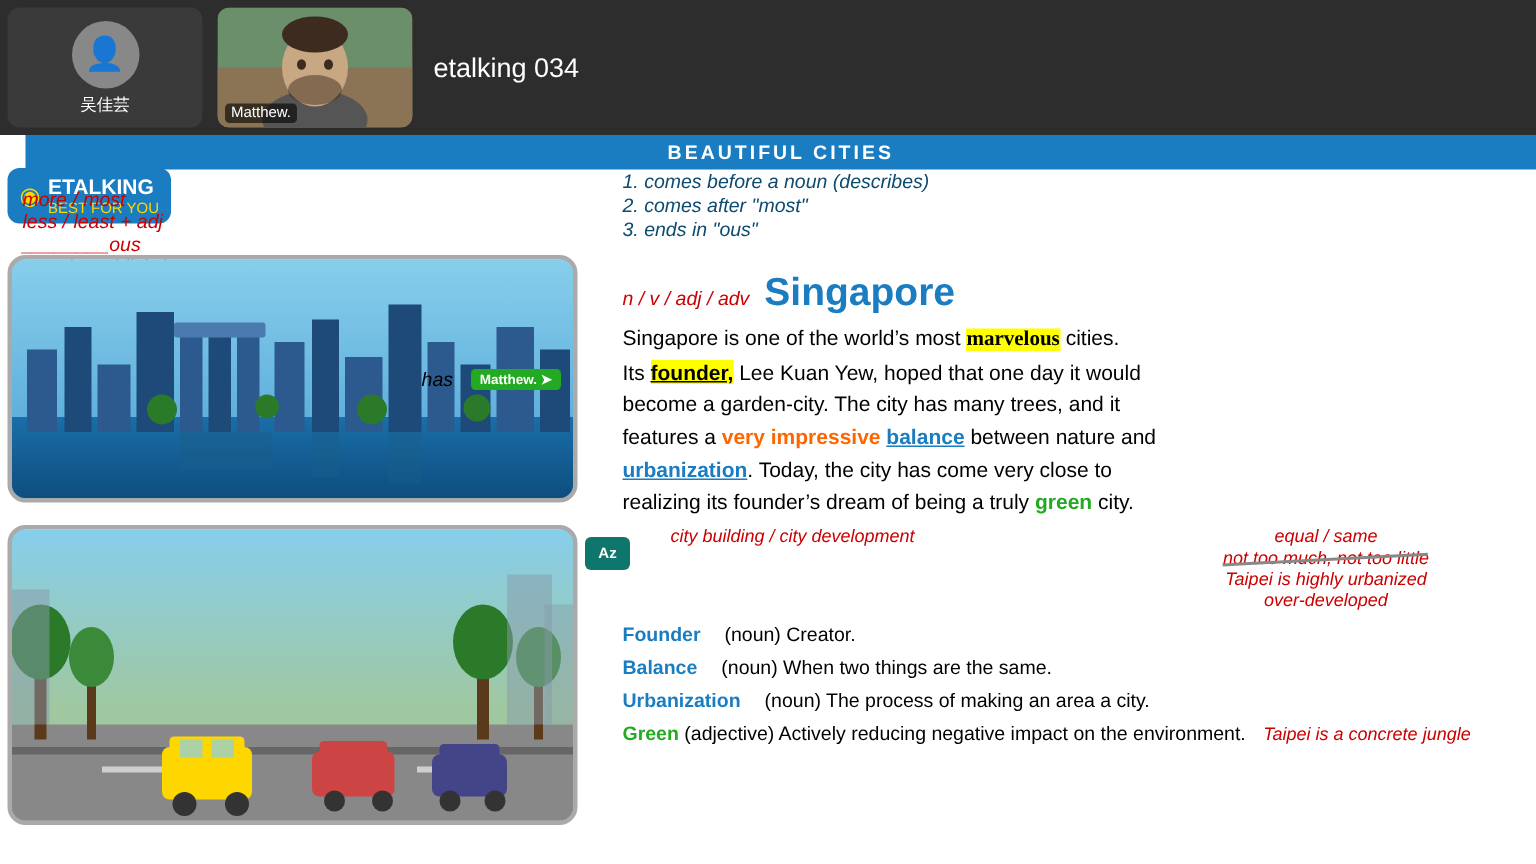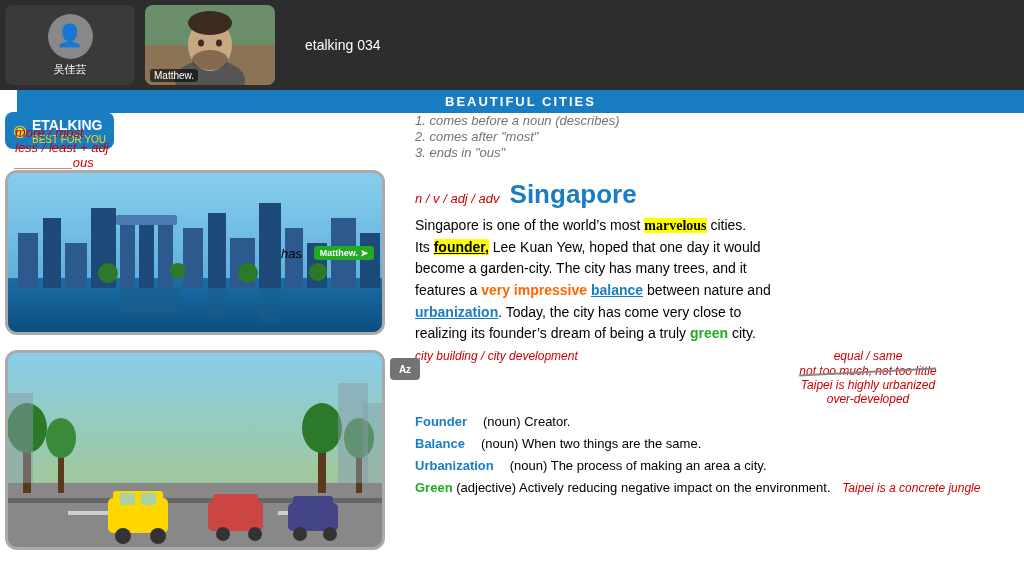--- a/index.html
+++ b/index.html
@@ -69,22 +69,22 @@
       left: 5px;
       background: rgba(0,0,0,0.6);
       color: #fff;
       font-size: 10px;
       padding: 1px 4px;
       border-radius: 3px;
     }
 
     .room-name {
       color: #fff;
-      font-size: 14px;
-      margin-left: 20px;
+      font-size: 18px;
+      margin-left: 4px;
     }
 
     
     .main-content {
       width: 100%;
       height: calc(576px - 90px);
       background: #fff;
       display: flex;
       position: relative;
     }
@@ -182,42 +182,42 @@
       border: 3px solid #aaa;
     }
 
     
     .translate-icon {
       position: absolute;
       top: 268px;
       left: 390px;
       width: 30px;
       height: 22px;
-      background: #737373;
+      background: #0f766e;
       border-radius: 4px;
       display: flex;
       align-items: center;
       justify-content: center;
       color: #fff;
       font-size: 10px;
       font-weight: bold;
       z-index: 10;
     }
 
     
     .right-panel {
       position: absolute;
       left: 415px;
       top: 22px;
       right: 5px;
       font-size: 13px;
     }
 
     .numbered-list {
-      color: #737373;
+      color: #0c4a6e;
       font-style: italic;
       font-size: 13px;
       margin-bottom: 5px;
     }
 
     .numbered-list .item {
       margin: 1px 0;
     }
 
     .part-of-speech {
@@ -276,20 +276,21 @@
 
     .text-green {
       color: #22aa22;
       font-weight: bold;
     }
 
     .ann-red-italic {
       color: #cc0000;
       font-style: italic;
       font-size: 12px;
+      margin-left: 32px;
     }
 
     .definitions-area {
       margin-top: 5px;
       font-size: 13px;
       line-height: 1.7;
     }
 
     .def-line {
       display: flex;

